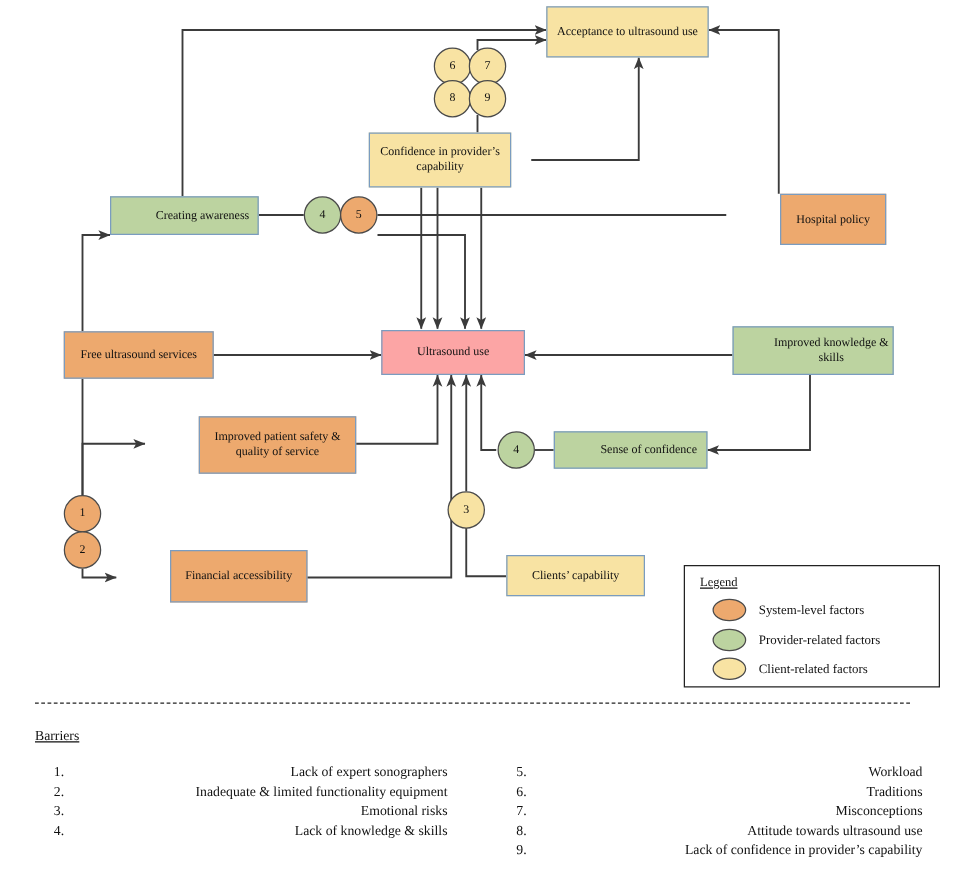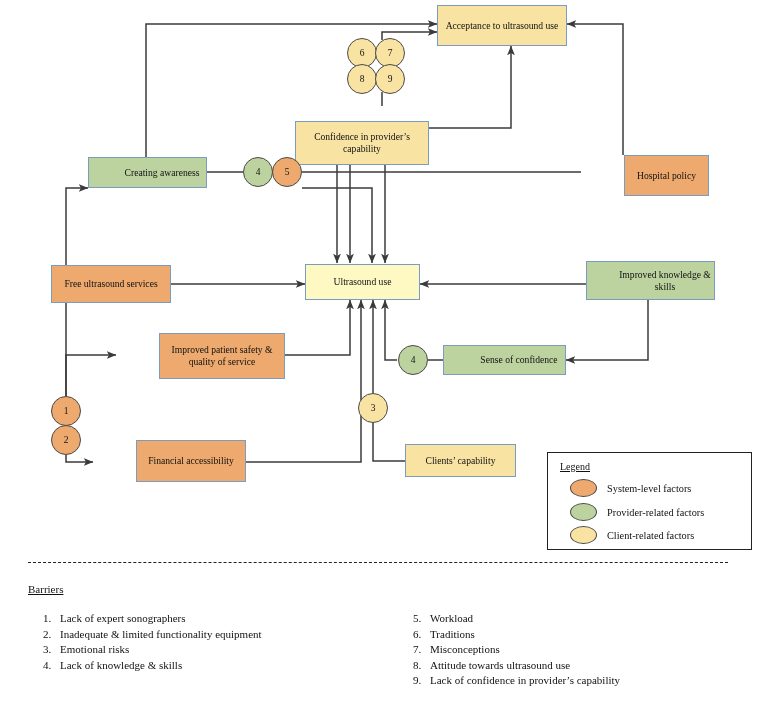--- a/index.html
+++ b/index.html
@@ -8,40 +8,40 @@
   #canvas{position:absolute;left:0;top:0;width:762px;height:704px;}
   svg.wires{position:absolute;left:0;top:0;width:762px;height:704px;pointer-events:none;}
 
   .node{position:absolute;box-sizing:border-box;border:1.2px solid #7a9cc0;
         display:flex;align-items:center;justify-content:center;text-align:center;
         font-size:9.6px;line-height:1.22;padding:2px 3px;z-index:3;}
   .n-orange{background:#eda濃;margin-left:43px;}
   .n-orange{background:#eda96e;}
   .n-green {background:#bcd3a0;padding-left:32px;}
   .n-yellow{background:#f8e3a3;}
-  .n-blue  {background:#fef9c3;}
+  .n-blue  {background:#fca5a5;}
 
   .circ{position:absolute;border-radius:50%;border:1.1px solid #4a4a4a;
         display:flex;align-items:center;justify-content:center;
         font-size:9.5px;z-index:5;box-sizing:border-box;}
   .c-orange{background:#eda96e;}
   .c-green {background:#bcd3a0;}
   .c-yellow{background:#f8e3a3;}
 
   .legend-box{position:absolute;border:1.2px solid #222;background:#fff;z-index:4;box-sizing:border-box;}
   .legend-title{position:absolute;font-size:10px;text-decoration:underline;}
   .legend-row{position:absolute;display:flex;align-items:center;}
   .legend-swatch{width:27px;height:18px;border-radius:50%;border:1.1px solid #4a4a4a;
                  margin-right:10px;box-sizing:border-box;}
   .legend-label{font-size:10.3px;white-space:nowrap;}
 
   .barriers-title{position:absolute;left:28px;top:583px;font-size:11px;text-decoration:underline;}
   .bl{position:absolute;font-size:11px;line-height:1.42;}
   .bl ol{margin:0;padding-left:26px;}
-  .bl li{padding-left:6px;}
+  .bl li{padding-left:6px;text-align:right;}
   .dash-line{position:absolute;left:28px;top:562px;width:700px;border-top:1.6px dashed #222;}
 </style>
 </head>
 <body>
 
 <div id="canvas">
 
   <svg class="wires" viewBox="0 0 762 704">
     <defs>
       <marker id="ah" markerWidth="7" markerHeight="7" refX="6.2" refY="3" orient="auto">
@@ -96,21 +96,21 @@
       <path d="M302,188 L372,188 L372,263" marker-end="url(#ah)"></path>
 
       <path d="M385,150 L385,188 L385,263" marker-end="url(#ah)"></path>
     </g>
   </svg>
 
   <div class="node n-yellow" style="left:437px;top:5px;width:130px;height:41px;">
     <span>Acceptance to ultrasound use</span>
   </div>
 
-  <div class="node n-yellow" style="left:295px;top:121px;width:134px;height:44px;">
+  <div class="node n-yellow" style="left:295px;top:106px;width:114px;height:44px;">
     <span>Confidence in provider’s capability</span>
   </div>
 
   <div class="node n-green" style="left:88px;top:157px;width:119px;height:31px;">
     <span>Creating awareness</span>
   </div>
 
   <div class="node n-orange" style="left:581px;top:155px;width:85px;height:41px;">
     <span>Hospital policy</span>
   </div>

